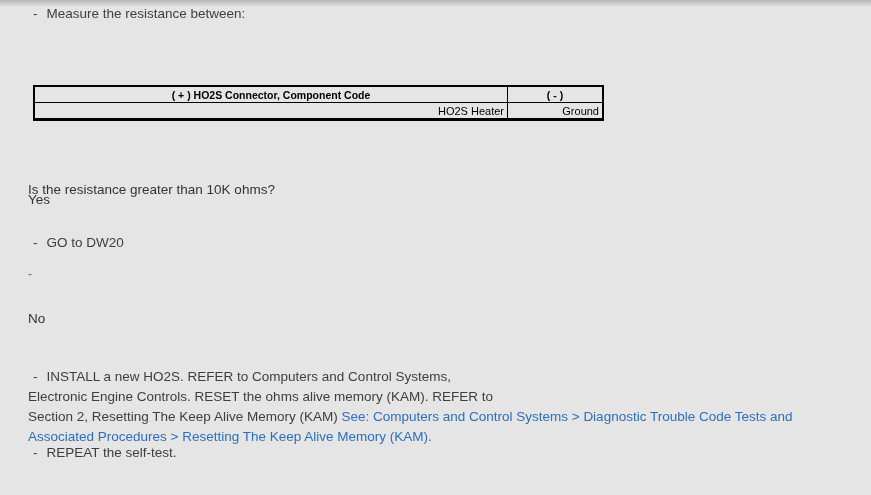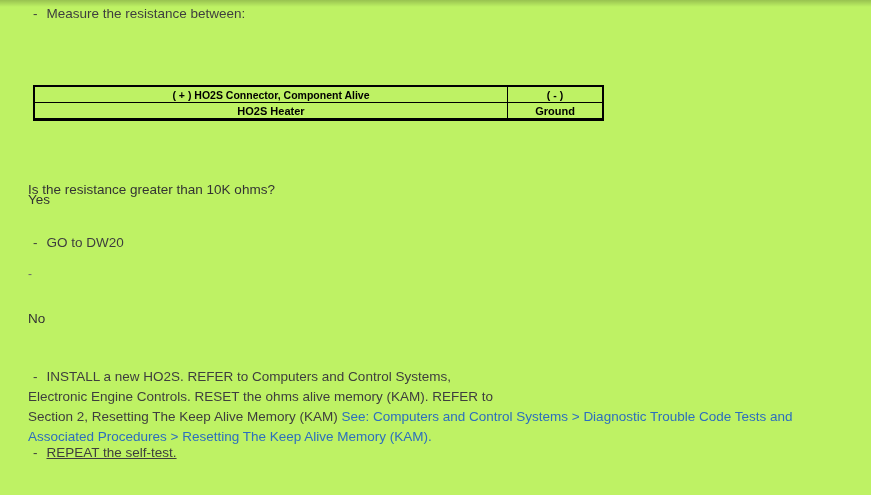--- a/index.html
+++ b/index.html
@@ -1,20 +1,20 @@
 <!DOCTYPE html>
 <html style="--text: #3e3e3e; --heading: #333333; --link: #2d6ebe; --table_text: #000000; --table_border: #000000;"><head>
 <meta charset="utf-8">
 <style>
   html, body { margin: 0; padding: 0; background: #ffffff; }
   .page {
     position: relative;
     width: 871px;
     height: 495px;
-    background: #bef264;
+    background: #e5e5e5;
     overflow: hidden;
     font-family: "Liberation Sans", sans-serif;
     color: var(--text, #3e3e3e);
   }
   .top-shadow {
     position: absolute;
     top: 0; left: 0;
     width: 100%; height: 7px;
     background: linear-gradient(to bottom, rgba(0,0,0,0.20), rgba(0,0,0,0));
     pointer-events: none;
@@ -63,42 +63,42 @@
     overflow: hidden;
   }
   table.spec th {
     font-size: 10.5px;
     font-weight: bold;
     text-align: center;
     padding: 1px 2px;
   }
   table.spec td {
     font-size: 11px;
-    font-weight: bold;
-    text-align: center;
+    font-weight: normal;
+    text-align: right;
     padding: 1px 3px;
   }
   .col-pos { width: 468px; }
   .col-neg { width: 90px; }
 </style>
 </head>
 <body>
 
 <div class="page">
 
   <div class="top-shadow"></div>
 
   <div class="line" style="top:4px;">
     <span class="dash">-</span><span>Measure the resistance between:</span>
   </div>
 
   <table class="spec">
     <tbody>
         <tr>
-      <th class="col-pos">( + ) HO2S Connector, Component Alive</th>
+      <th class="col-pos">( + ) HO2S Connector, Component Code</th>
       <th class="col-neg">( - )</th>
     </tr>
     <tr>
       <td>HO2S Heater</td>
       <td>Ground</td>
     </tr>
   </tbody>
     </table>
 
   <div class="line bold" style="top:180px;">Is the resistance greater than 10K ohms?</div>
@@ -112,17 +112,17 @@
   <div class="line stray" style="top:264px;">-</div>
 
   <div class="line bold" style="top:309px;">No</div>
 
   <div class="line para" style="top:343px;margin-top:24px;">
     <span class="dash">-</span><span>INSTALL a new HO2S. REFER to Computers and Control Systems,</span><br>
     <span>Electronic Engine Controls. RESET the ohms alive memory (KAM). REFER to</span><br>
     <span>Section 2, Resetting The Keep Alive Memory (KAM) </span><a class="doclink"><span>See: Computers and Control Systems &gt; Diagnostic Trouble Code Tests and</span><br><span>Associated Procedures &gt; Resetting The Keep Alive Memory (KAM).</span></a>
   </div>
 
-  <div class="line" style="top:443px;text-decoration:underline;">
+  <div class="line" style="top:443px;">
     <span class="dash">-</span><span>REPEAT the self-test.</span>
   </div>
 
 </div>
 
 </body></html>

